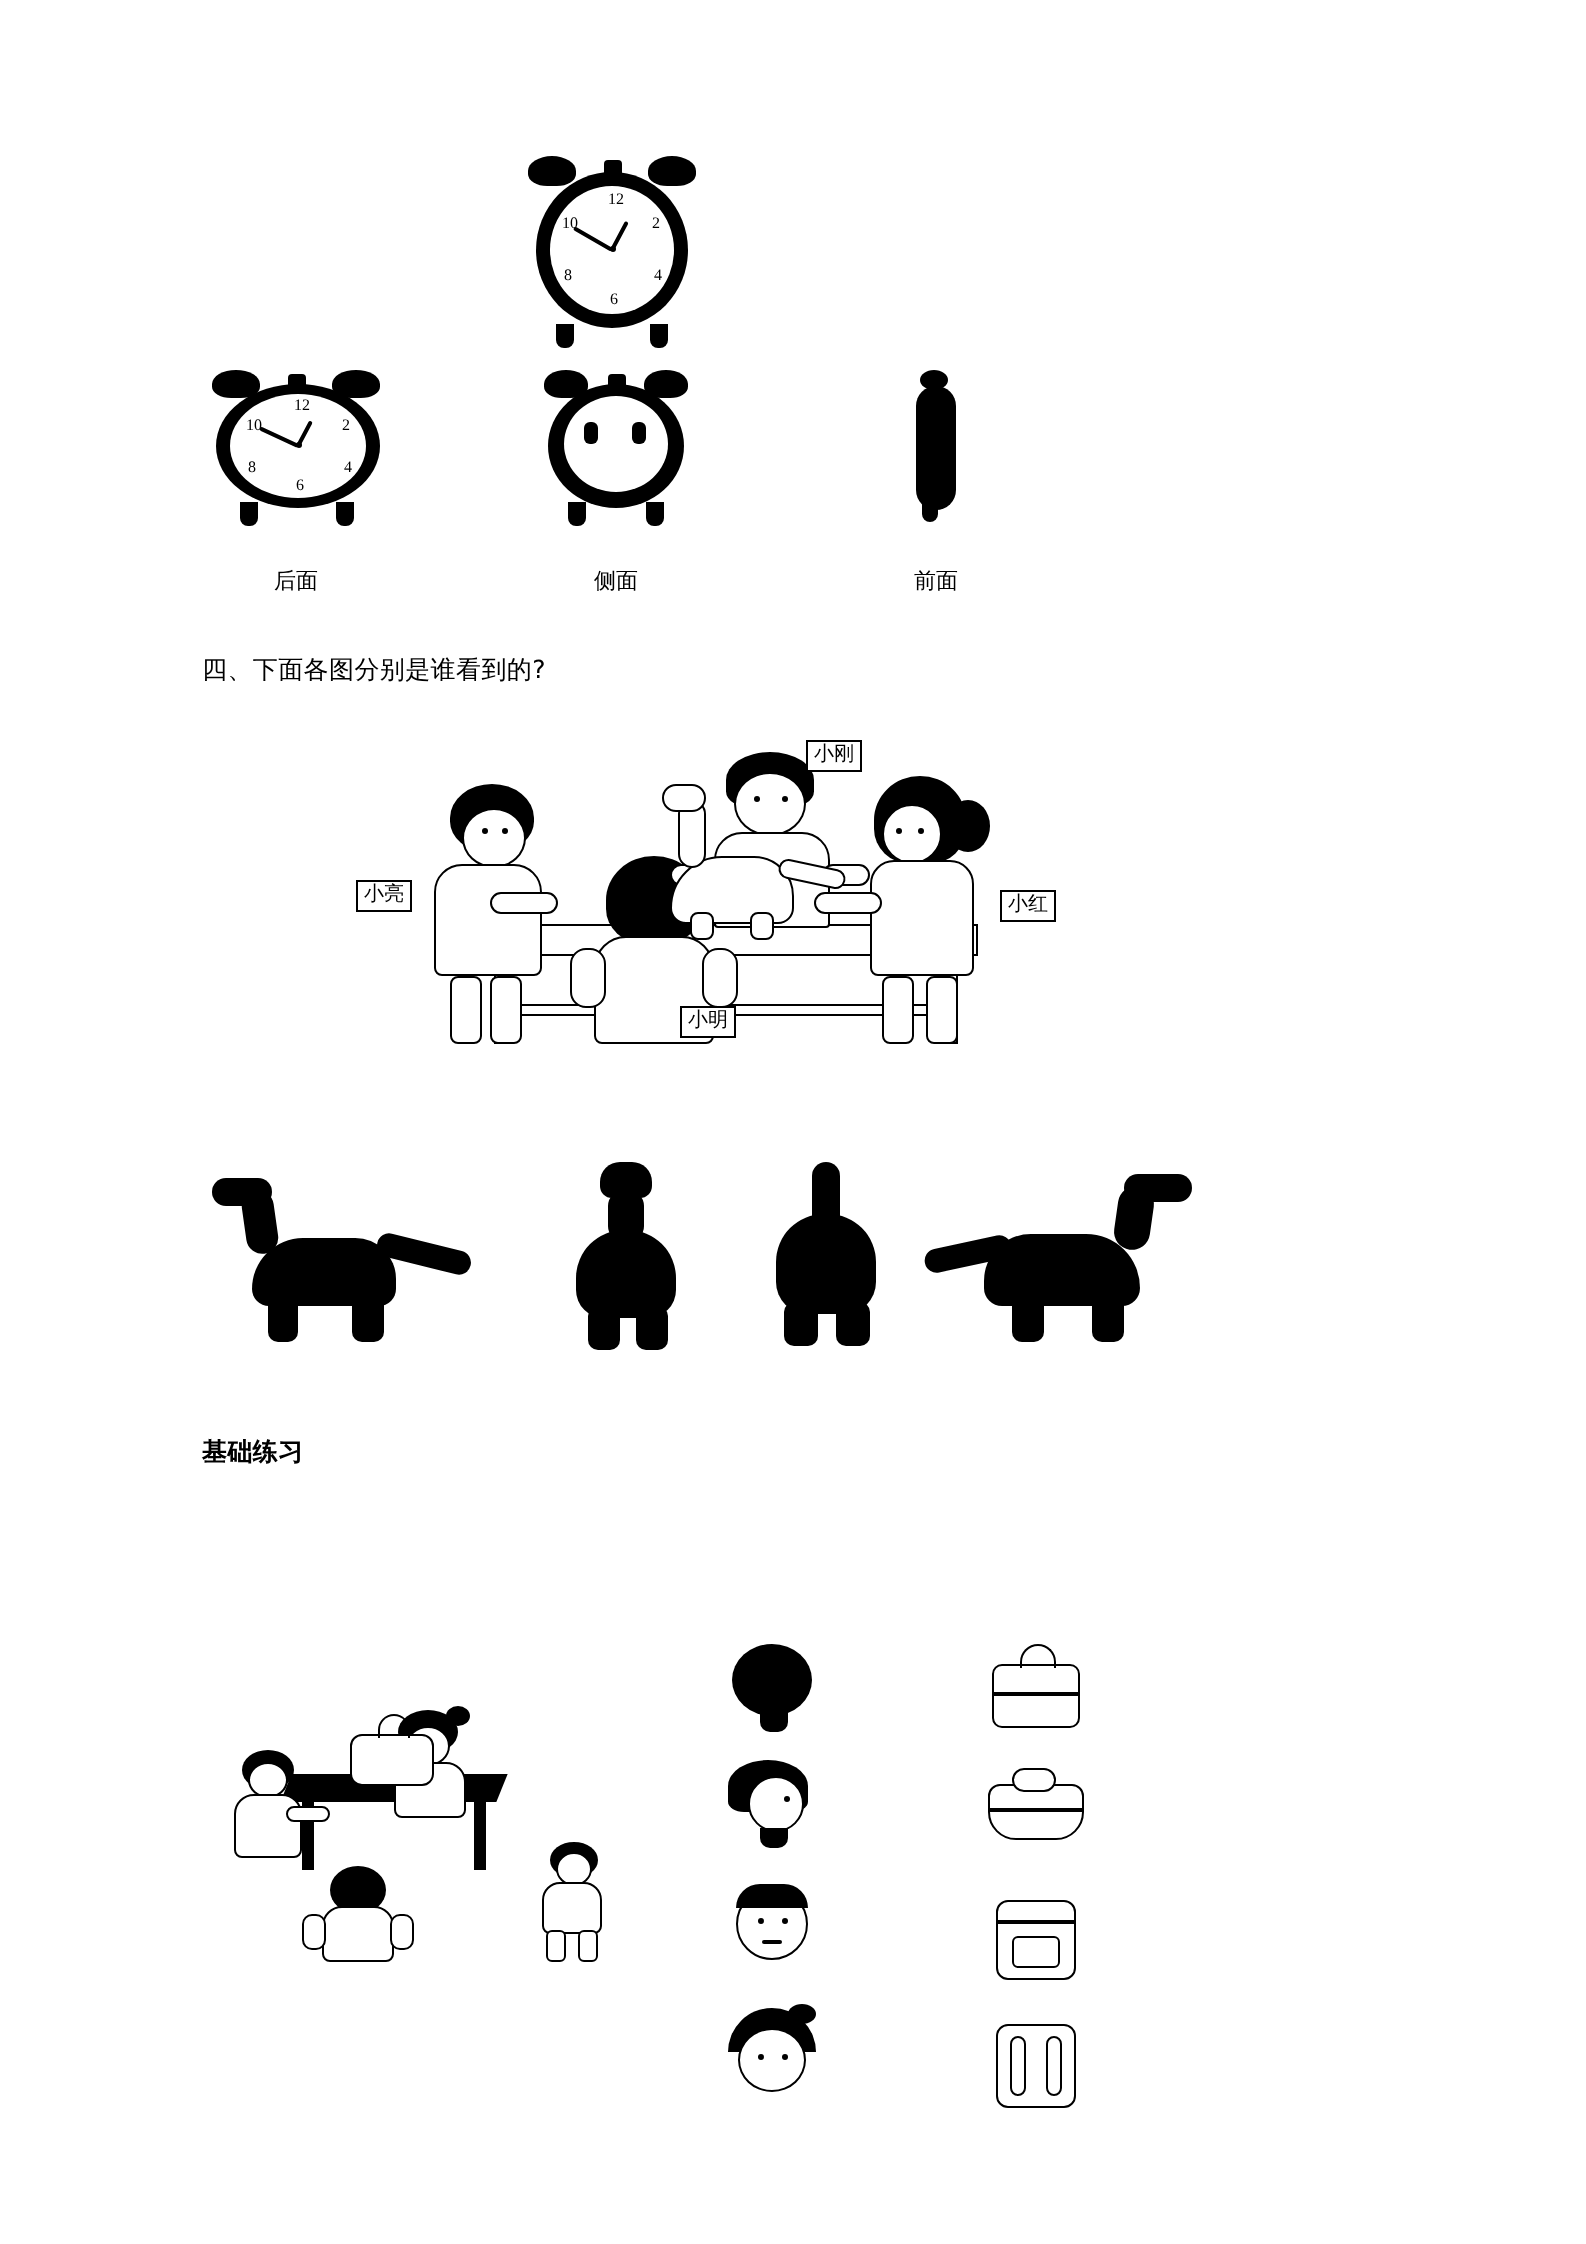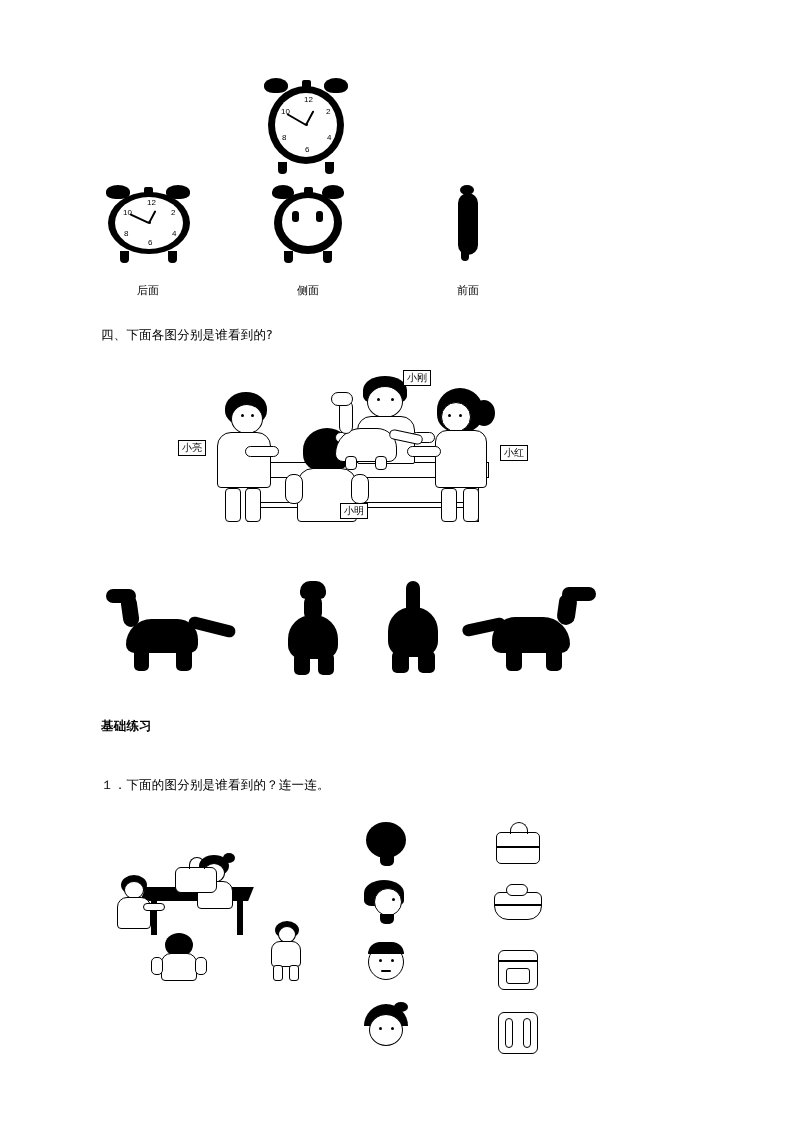--- a/index.html
+++ b/index.html
@@ -60,21 +60,21 @@
     box-sizing: border-box;
   }
   .clock-foot {
     position: absolute;
     background: #000;
     width: 9px; height: 12px;
     border-radius: 0 0 4px 4px;
   }
   .num {
     position: absolute;
-    font-family: Liberation Sans, sans-serif;
+    font-family: Liberation Serif, serif;
     font-size: 8px;
     color: #000;
     line-height: 1;
   }
   .hand {
     position: absolute;
     background: #000;
     transform-origin: 0% 50%;
     height: 2px;
     border-radius: 1px;
@@ -304,21 +304,20 @@
       <div class="ink" style="left:96px;top:6px;width:18px;height:32px;border-radius:9px;transform:rotate(8deg);"></div>
       <div class="ink" style="left:100px;top:0px;width:34px;height:14px;border-radius:8px;"></div>
       <div class="ink" style="left:0px;top:34px;width:44px;height:12px;border-radius:6px;transform:rotate(-12deg);"></div>
       <div class="ink" style="left:84px;top:60px;width:16px;height:24px;border-radius:5px;"></div>
       <div class="ink" style="left:44px;top:60px;width:16px;height:24px;border-radius:5px;"></div>
     </div>
   </div>
 
   <div class="qtext bold abs" style="left:101px;top:718px;">基础练习</div>
 
-  <div class="qtext abs" style="left:101px;top:777px;">１．下面的图分别是谁看到的？连一连。</div>
 
   <div class="scene-frame" style="left:103px;top:845px;width:230px;height:150px;">
 
     <div class="ink" style="left:40px;top:42px;width:108px;height:14px;transform:skewX(-22deg);"></div>
     <div class="ink" style="left:48px;top:56px;width:6px;height:34px;"></div>
     <div class="ink" style="left:134px;top:56px;width:6px;height:34px;"></div>
 
     <div>
       <div class="ink-r" style="left:18px;top:30px;width:26px;height:20px;"></div>
       <div class="outline-r" style="left:21px;top:36px;width:20px;height:18px;"></div>

